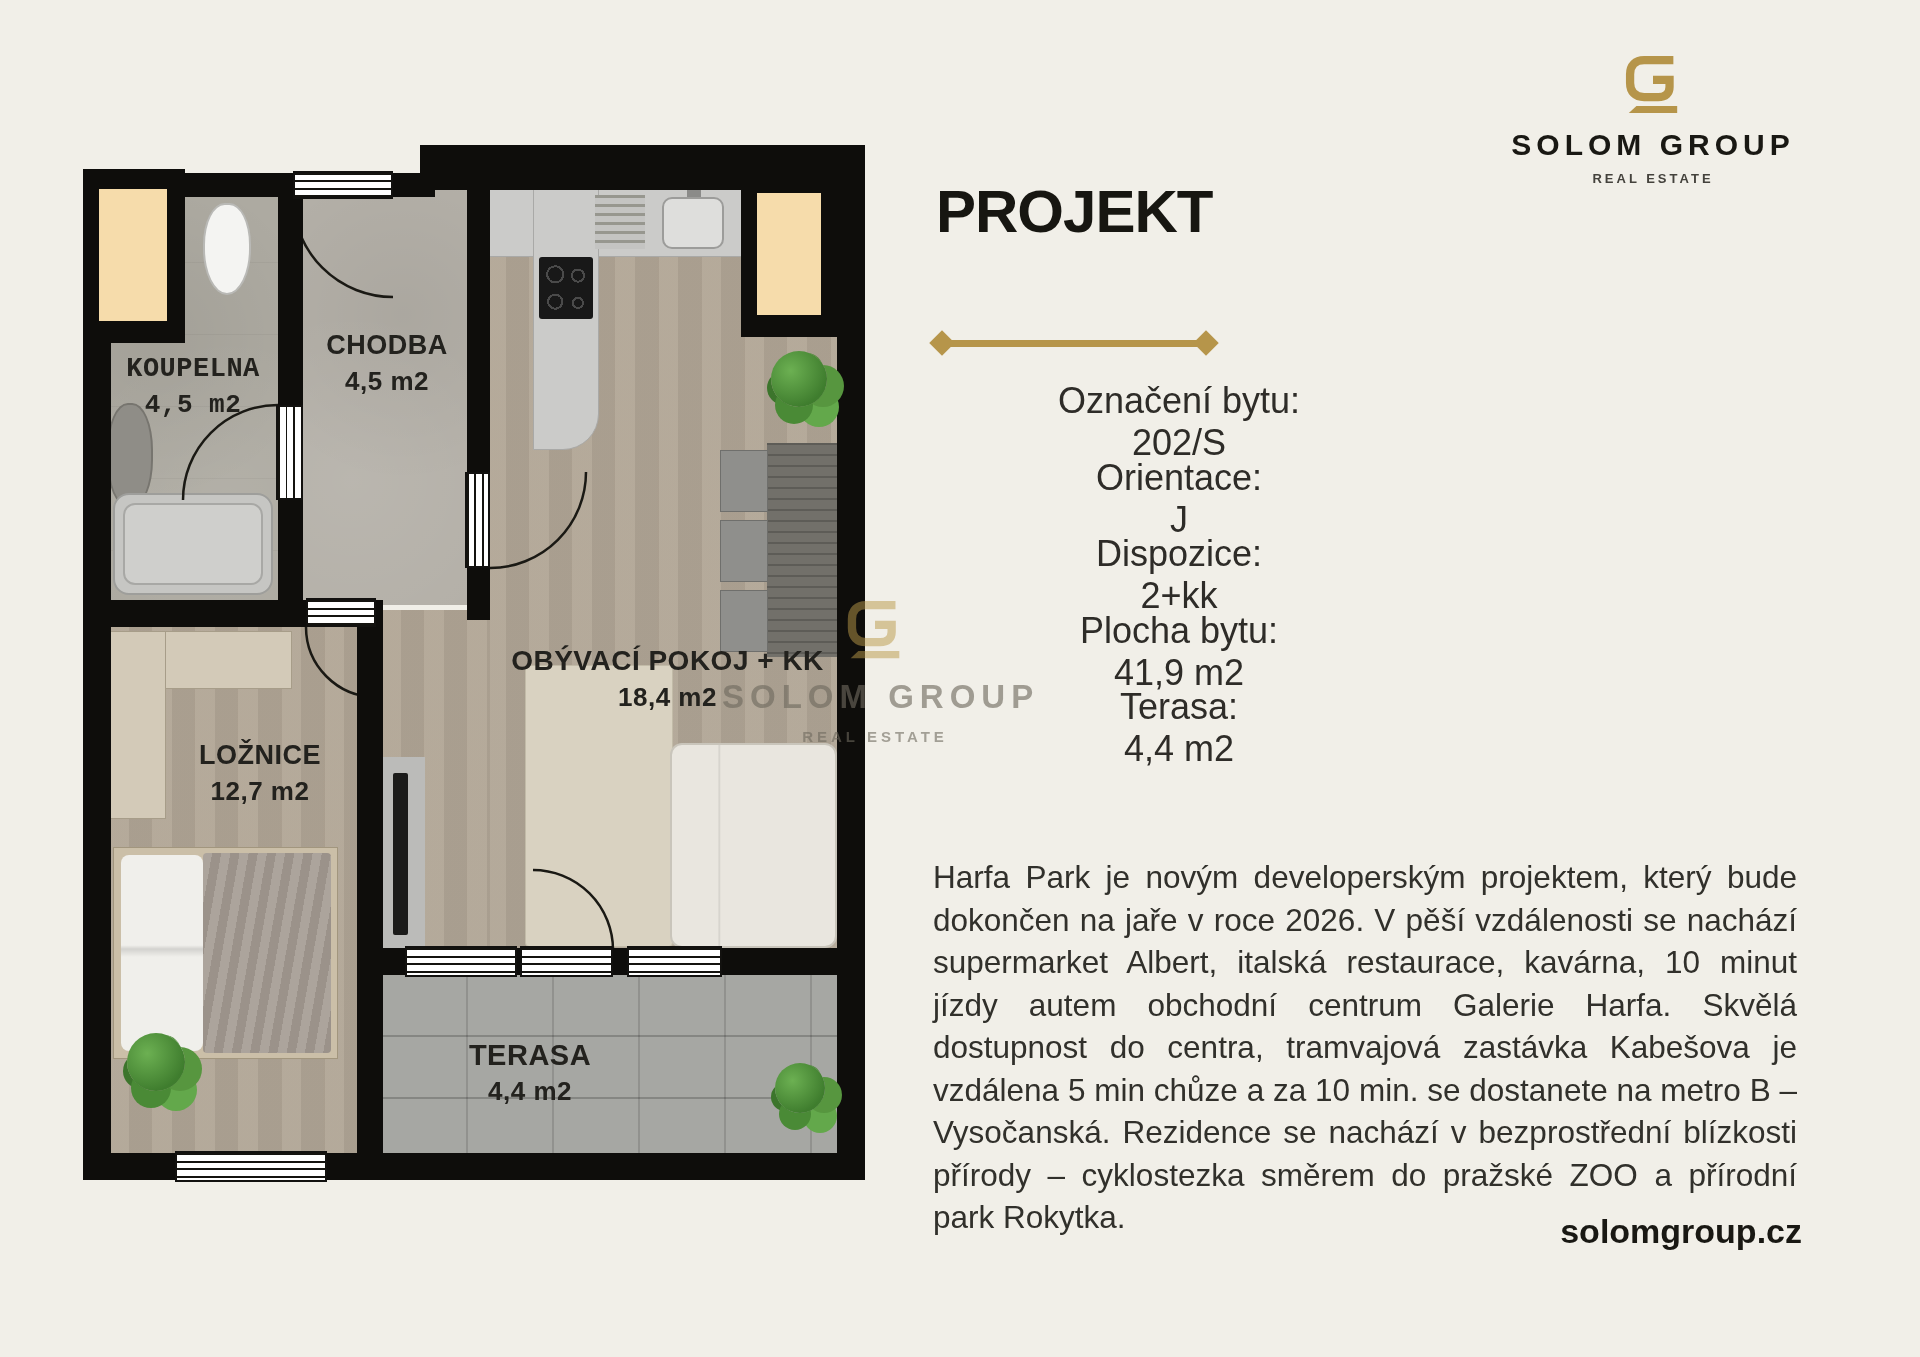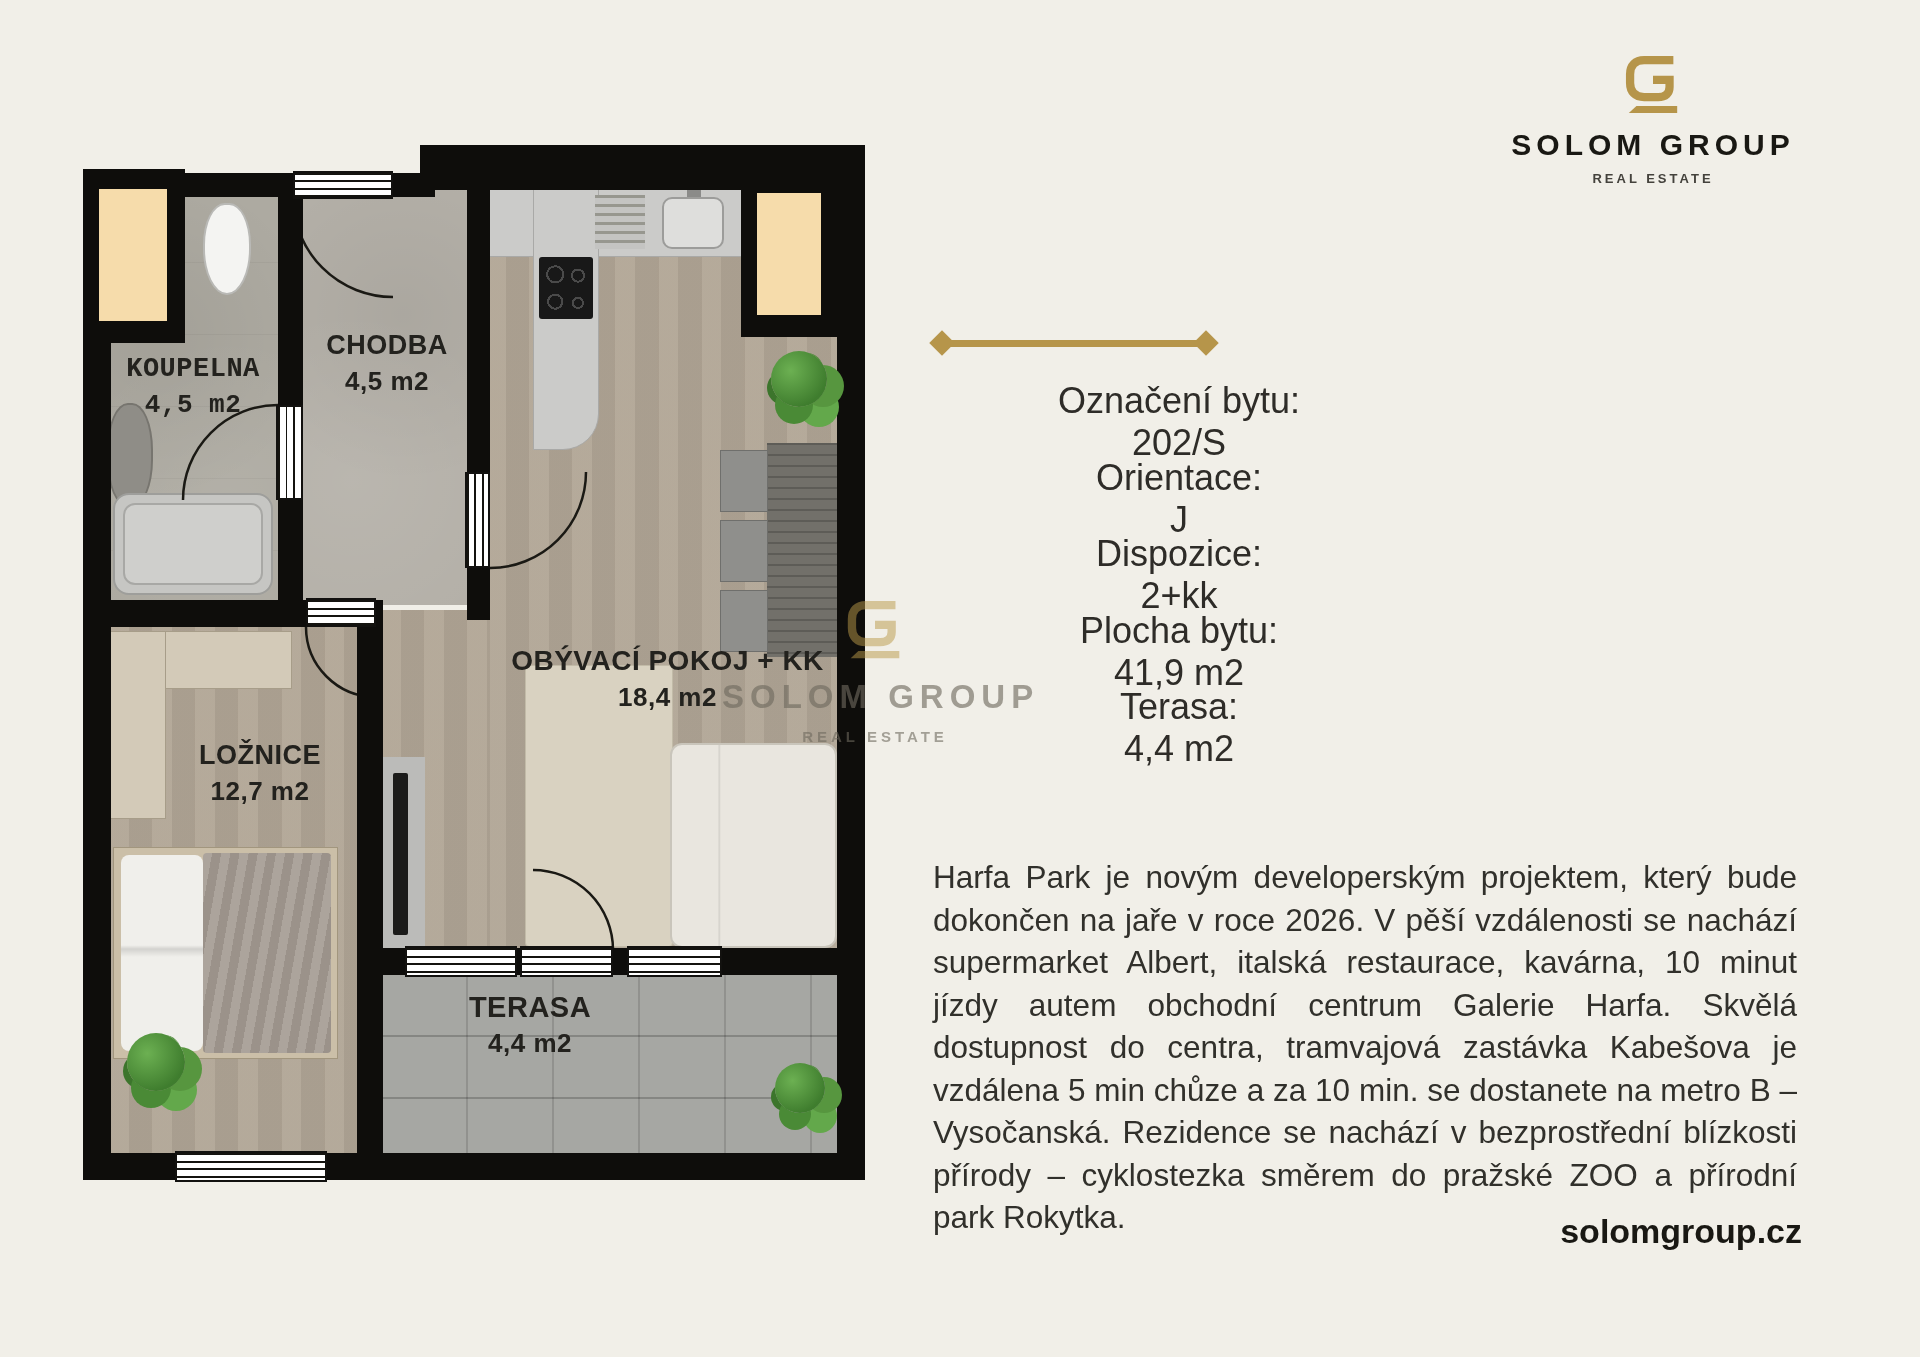--- a/index.html
+++ b/index.html
@@ -193,21 +193,21 @@
     <div class="area">4,5 m2</div>
   </div>
   <div class="abs room-label" style="left:420px;top:498px;width:345px;font-size:28px;">
     <div>OBÝVACÍ POKOJ + KK</div>
     <div class="area">18,4 m2</div>
   </div>
   <div class="abs room-label" style="left:90px;top:592px;width:190px;">
     <div>LOŽNICE</div>
     <div class="area">12,7 m2</div>
   </div>
-  <div class="abs room-label" style="left:330px;top:844px;width:250px;font-size:29px;">
+  <div class="abs room-label" style="left:330px;top:892px;width:250px;font-size:29px;">
     <div>TERASA</div>
     <div class="area">4,4 m2</div>
   </div>
 </div>
 
 <div class="abs watermark">
   <svg width="64" height="76" viewBox="0 0 100 110">
     <path d="M82,16 H36 C22,16 14,24 14,38 V52 C14,66 22,74 36,74 H58 C70,74 76,68 76,58 V47 H50" fill="none" stroke="#bb9a4a" stroke-width="13"></path>
     <polygon points="24,88 88,88 88,99 12,99" fill="#bb9a4a"></polygon>
   </svg>
@@ -218,20 +218,21 @@
 <div class="abs logo-block">
   <svg width="64" height="70" viewBox="0 0 100 110">
     <path d="M82,16 H36 C22,16 14,24 14,38 V52 C14,66 22,74 36,74 H58 C70,74 76,68 76,58 V47 H50" fill="none" stroke="#b6954a" stroke-width="13"></path>
     <polygon points="24,88 88,88 88,99 12,99" fill="#b6954a"></polygon>
   </svg>
   <div class="company-name">SOLOM GROUP</div>
   <div class="company-tagline">REAL ESTATE</div>
 </div>
 
 <div class="abs title-block">
+  <div class="page-title">PROJEKT</div>
 </div>
 
 <div class="abs gold-divider"></div>
 
 <div class="abs details-list">
   <div class="detail-row">
     <span class="detail-label">Označení bytu:</span>
     <span class="detail-value">202/S</span>
   </div>
   <div class="detail-row">

